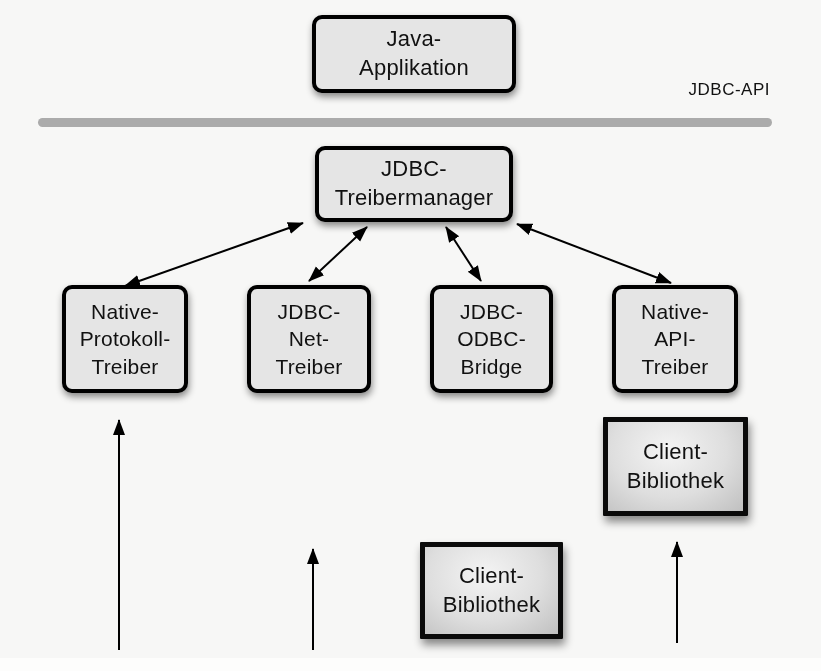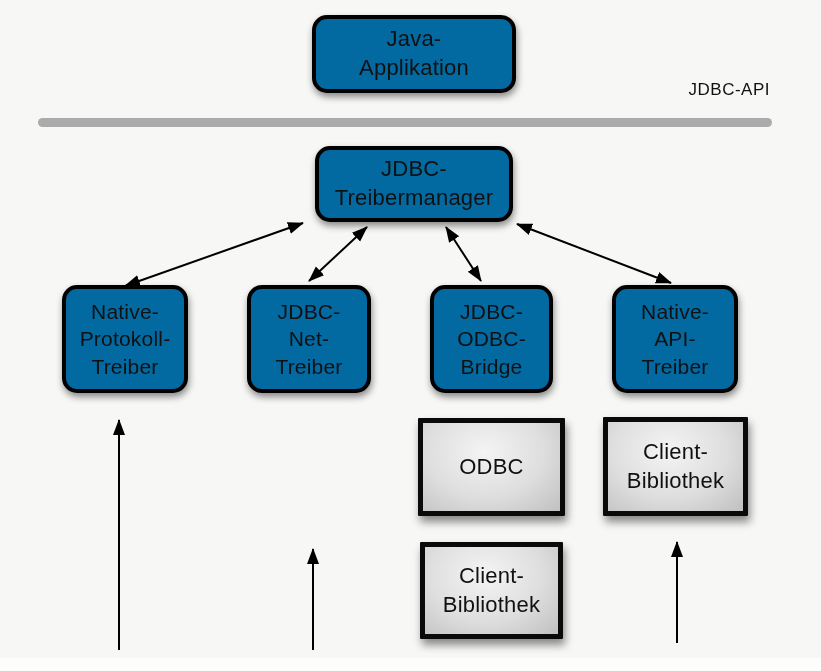--- a/index.html
+++ b/index.html
@@ -21,23 +21,23 @@
     align-items: center;
     justify-content: center;
     text-align: center;
     box-sizing: border-box;
     white-space: pre-line;
     line-height: 1.3;
     font-size: 22px;
     letter-spacing: 0.2px;
   }
   .rbox {
-    background: #0369a1;
+    background: #e5e5e5;
     border: 4px solid #000;
-    border-radius: 15px;
+    border-radius: 10px;
     box-shadow: 1px 4px 7px rgba(0,0,0,0.45);
   }
   .gbox {
     background: radial-gradient(ellipse at 45% 32%, #f4f4f4 0%, #dedede 55%, #c0c0c0 100%);
     border: 5px solid #0a0a0a;
     border-radius: 1px;
     box-shadow: 2px 6px 9px rgba(0,0,0,0.45);
   }
   #separator-line {
     position: absolute;
@@ -110,21 +110,20 @@
   <div class="node rbox" style="left:247px; top:285px; width:124px; height:108px; font-size:21px;">JDBC-
 Net-
 Treiber</div>
   <div class="node rbox" style="left:430px; top:285px; width:123px; height:108px; font-size:21px;">JDBC-
 ODBC-
 Bridge</div>
   <div class="node rbox" style="left:612px; top:285px; width:126px; height:108px; font-size:21px;">Native-
 API-
 Treiber</div>
 
-  <div class="node gbox" style="left:418px; top:418px; width:147px; height:98px;">ODBC</div>
   <div class="node gbox" style="left:603px; top:417px; width:145px; height:99px;">Client-
 Bibliothek</div>
 
   <div class="node gbox" style="left:420px; top:542px; width:143px; height:97px;">Client-
 Bibliothek</div>
 
   <div id="bottom-glow"></div>
 
 </div>
 

